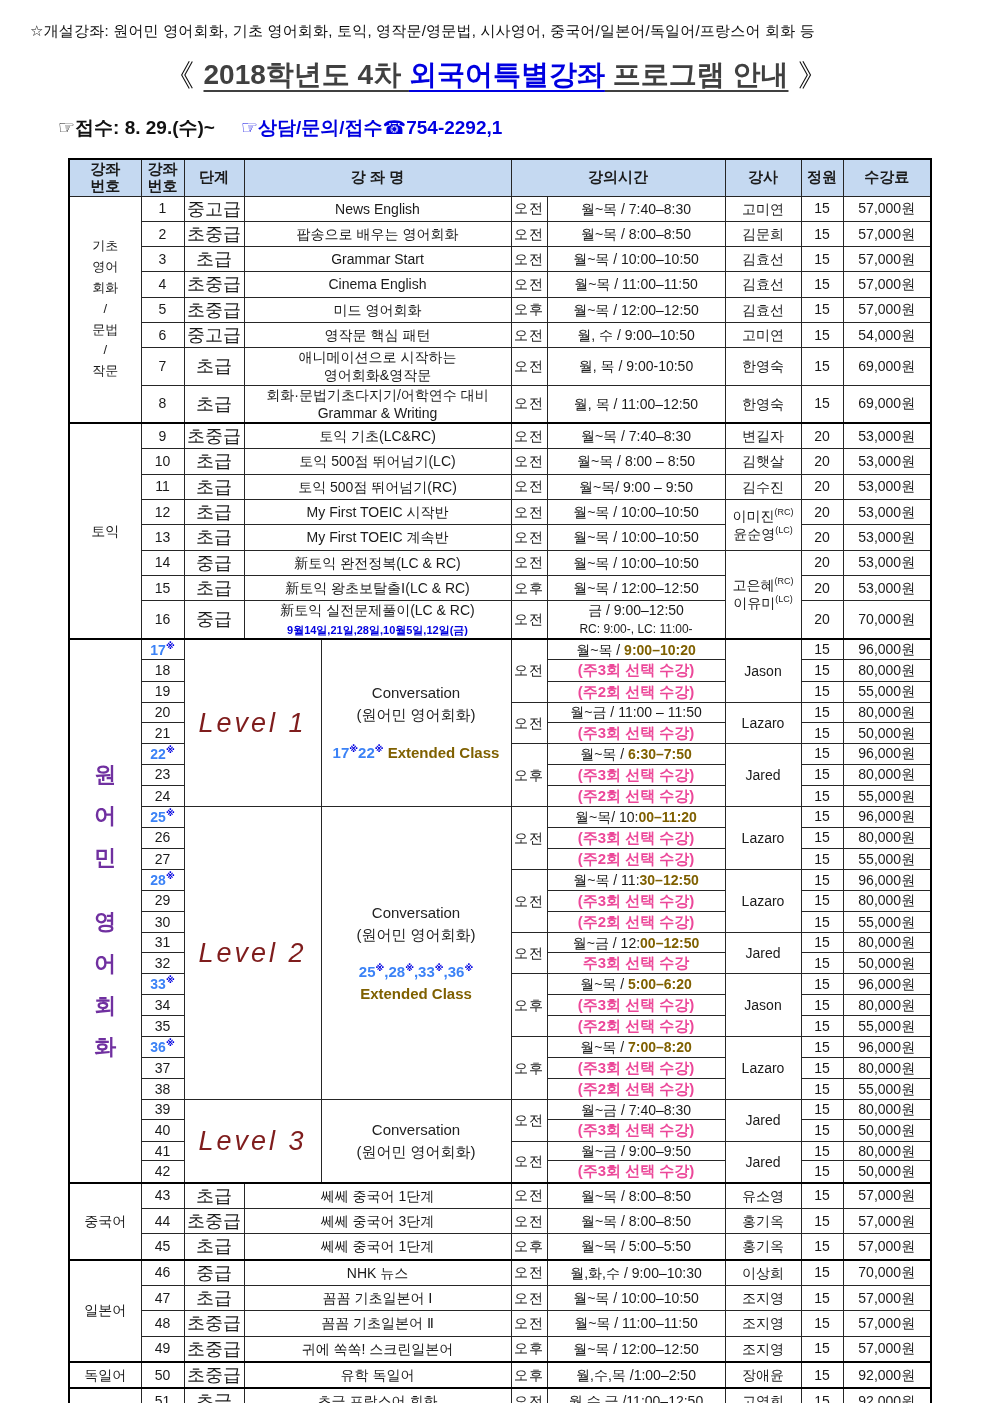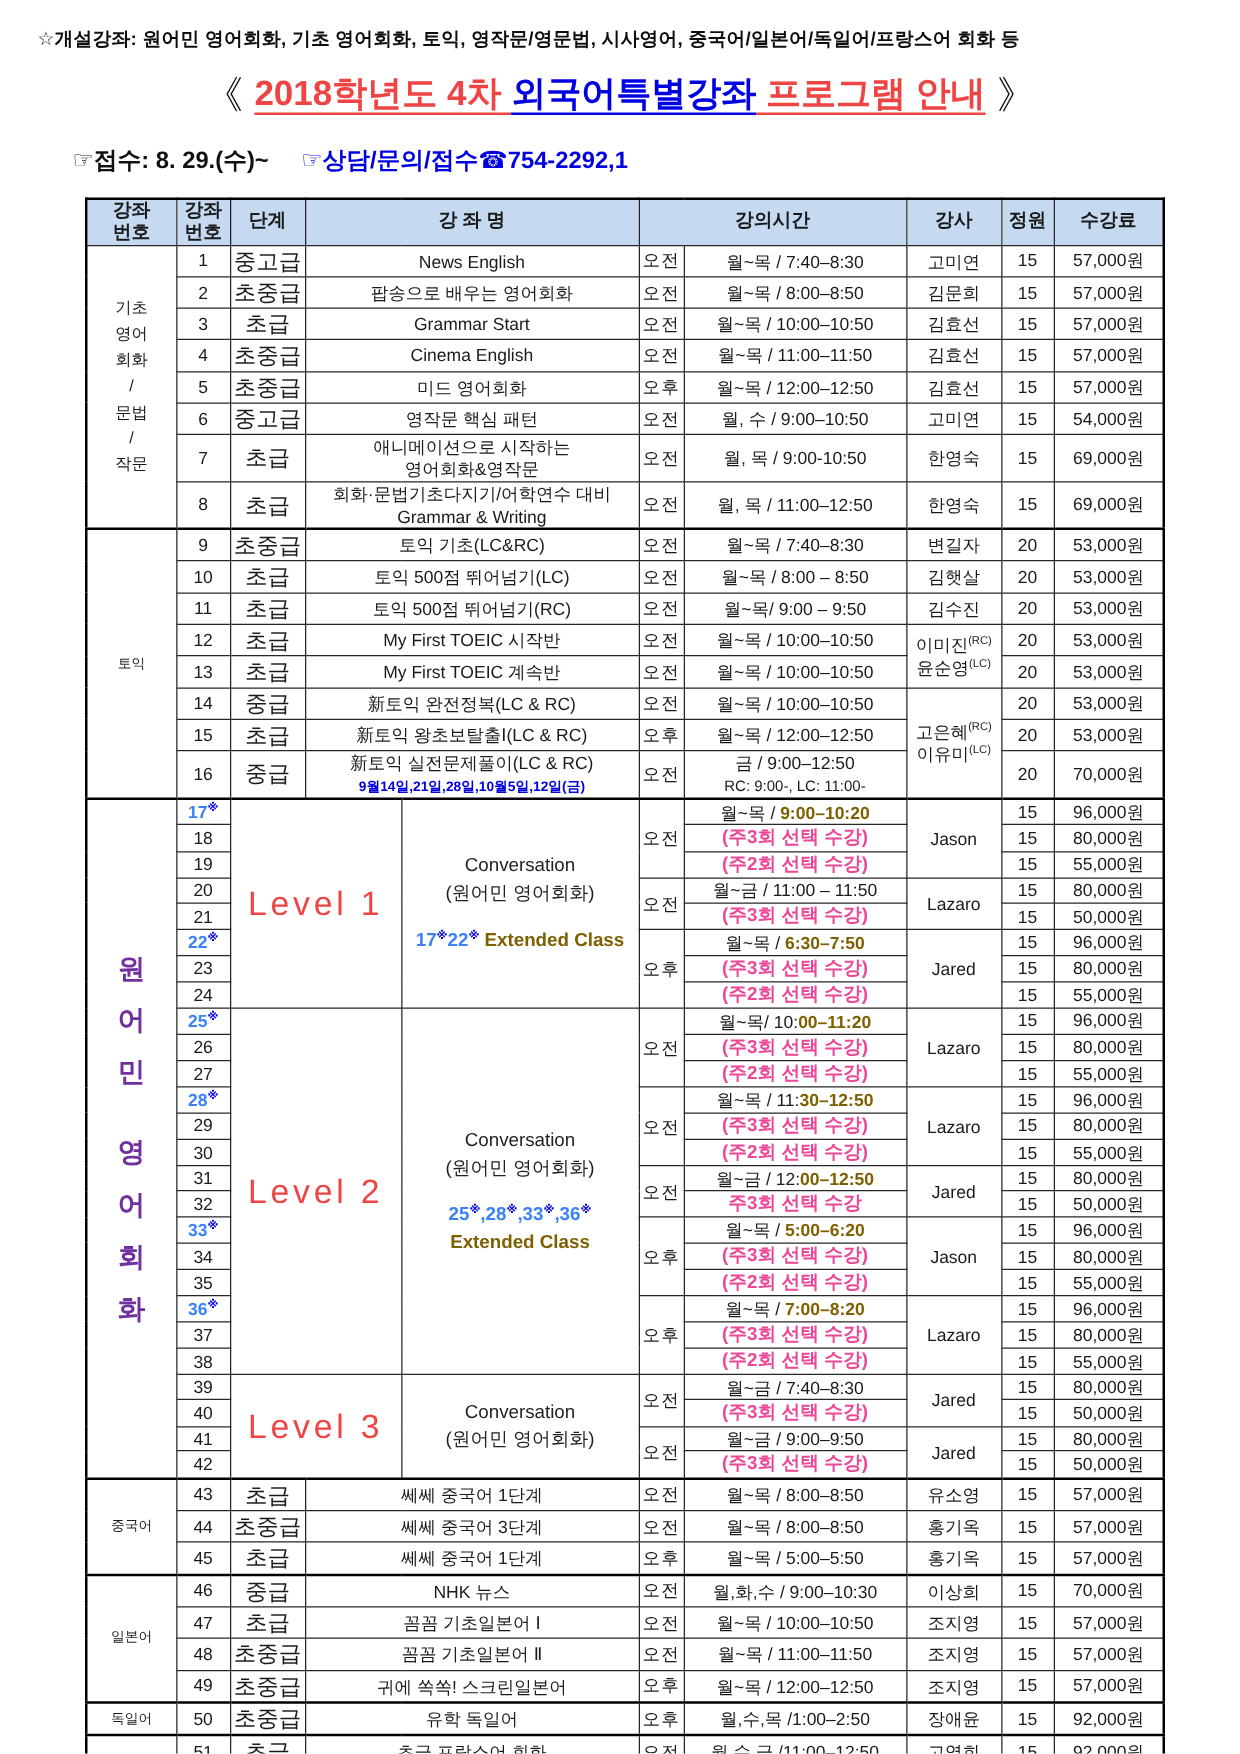--- a/index.html
+++ b/index.html
@@ -1,51 +1,51 @@
 <!DOCTYPE html>
 <html><head>
 <meta charset="utf-8">
 <style>
   html,body{margin:0;padding:0;background:#fff;}
   .page{
     position:relative;width:992px;height:1403px;background:#ffffff;
     font-family:"Liberation Sans","DejaVu Sans",sans-serif;color:#111;overflow:hidden;
   }
-  .top-note{margin:22px 0 0 30px;font-size:15px;font-weight:700;letter-spacing:.2px;color:#0d0d0d;}
+  .top-note{margin:22px 0 0 30px;font-size:15px;font-weight:400;letter-spacing:.2px;color:#0d0d0d;}
   .title-row{margin-top:14px;text-align:center;white-space:pre;}
   .bracket{font-size:31px;font-weight:400;margin:0 9px;vertical-align:-2px;color:#0d0d0d;}
   .title-main{
-    font-size:28px;font-weight:800;white-space:pre;color:#ef4444;
+    font-size:28px;font-weight:800;white-space:pre;color:#404040;
     text-decoration:underline;text-decoration-thickness:2px;text-underline-offset:6px;
   }
   .blue{color:#0000E0;}
   .info-row{display:flex;align-items:baseline;gap:26px;margin:18px 0 0 58px;font-size:19px;font-weight:700;white-space:pre;}
   table{border-collapse:collapse;table-layout:fixed;width:862px;margin:17px 0 0 68px;border:2px solid #000;}
   td{
     border:1px solid #262626;padding:0 2px;text-align:center;vertical-align:middle;
     font-size:14px;color:#1a1a1a;overflow:hidden;
   }
   thead tr{height:37px;}
   tbody tr{height:19.5px;}
   tr.group-top td{border-top:2px solid #000;}
   .ln{line-height:1.35;}
   .gap{height:14px;}
   .c-th{background:#C5D9F1;font-weight:700;font-size:15px;}
   .c-th .ln{line-height:1.12;}
   .c-catv{font-size:13px;}
   .c-catv .ln{line-height:1.6;}
-  .c-cat{font-size:11px;}
+  .c-cat{font-size:14px;}
   .c-catp{color:#7030A0;font-weight:700;font-size:22px;}
   .c-catp .ln{line-height:1.9;}
   .c-catp .gap{height:22px;}
   .c-num{font-size:14px;}
   .c-level{font-size:18px;}
   .c-name{font-size:14px;}
   .c-name .ln{line-height:1.3;}
-  .c-levelbig{font-size:27px;letter-spacing:3px;color:#ef4444;}
+  .c-levelbig{font-size:27px;letter-spacing:3px;color:#7f1d1d;font-style:italic;}
   .c-conv{font-size:15px;color:#222;}
   .c-conv .ln{line-height:1.45;}
   .c-conv .gap{height:16px;}
   .c-ampm{font-size:14px;letter-spacing:1px;}
   .c-time{font-size:14px;}
   .c-time .ln{line-height:1.3;}
   .c-choice{color:#ec4899;font-weight:700;font-size:15px;}
   .c-teacher{font-size:14px;margin-left:48px;}
   .c-teacher .ln{line-height:1.3;}
   .c-quota{font-size:14px;}

